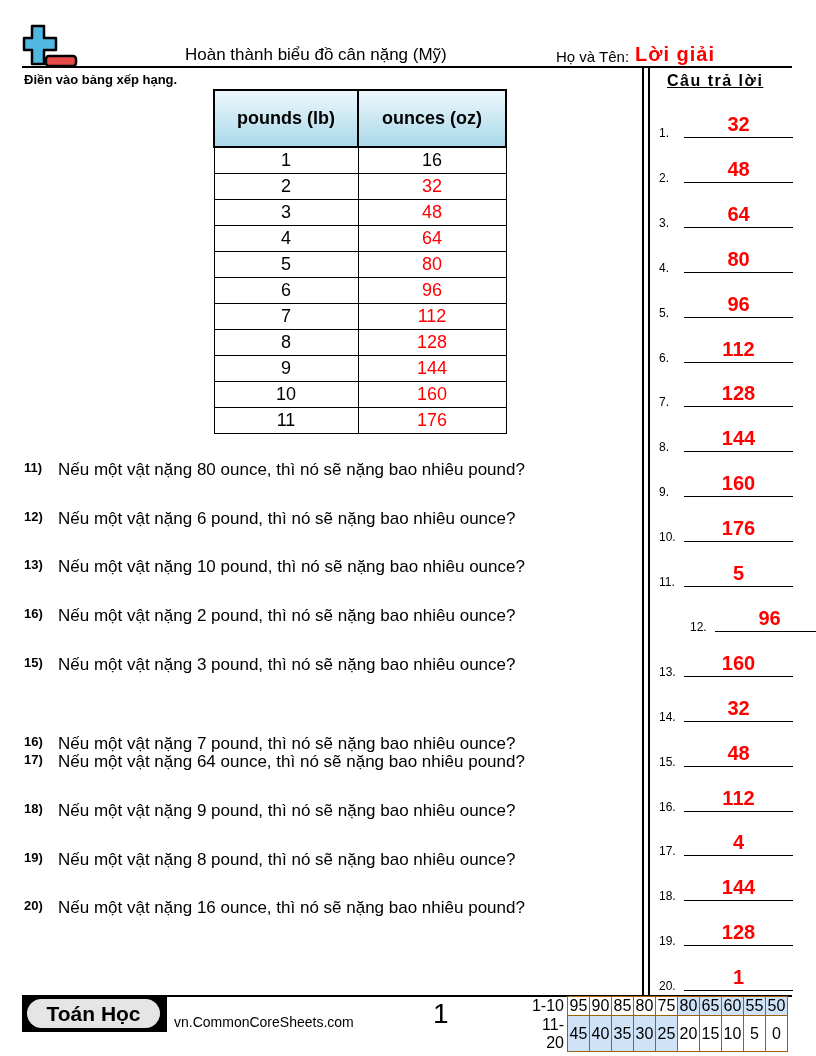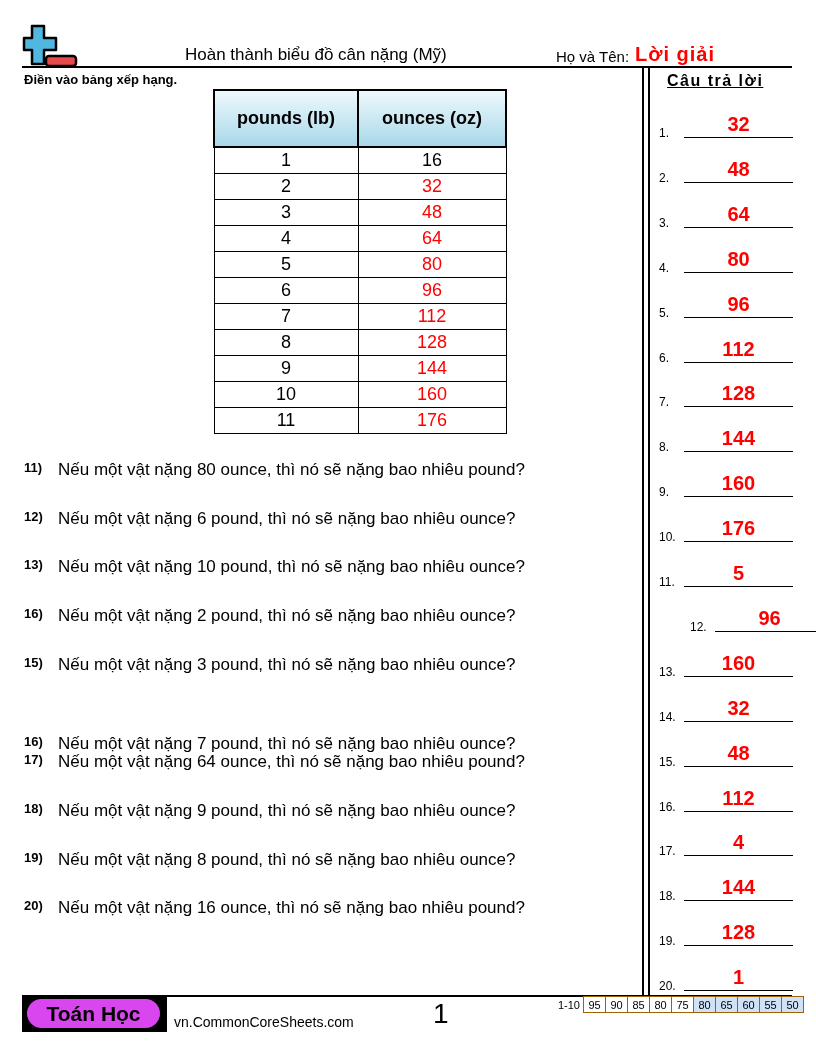--- a/index.html
+++ b/index.html
@@ -25,24 +25,24 @@
     .q { position: absolute; left: 24px; font-size: 17px; }
     .q .num { font-size: 13px; font-weight: bold; display: inline-block; width: 34px; vertical-align: 3px; }
 
     .ans { position: absolute; left: 659px; width: 134px; height: 30px; }
     .ans .n { position: absolute; left: 0; bottom: 0; font-size: 12px; }
     .ans .line { position: absolute; left: 25px; right: 0; bottom: 2px; height: 1px; background: #000; }
     .ans .v { position: absolute; left: 25px; right: 0; bottom: 4px; text-align: center; color: #f00; font-weight: bold; font-size: 20px; }
 
     .hr-bottom { left: 22px; top: 995px; width: 770px; height: 2px; background: #000; }
     .footer-badge { left: 22px; top: 996px; width: 145px; height: 36px; background: #000; }
-    .footer-pill { left: 27px; top: 999px; width: 133px; height: 29px; background: #d946ef; border-radius: 15px; text-align: center; font-weight: bold; font-size: 21px; line-height: 29px; }
+    .footer-pill { left: 27px; top: 999px; width: 133px; height: 29px; background: #e5e5e5; border-radius: 15px; text-align: center; font-weight: bold; font-size: 21px; line-height: 29px; }
     .site { left: 174px; top: 1014px; font-size: 14px; }
     .page-num { left: 433px; top: 998px; font-size: 28px; }
-    table.score { position: absolute; left: 530px; top: 996px; border-collapse: collapse; font-size: 11px; margin-left: 16px; }
+    table.score { position: absolute; left: 530px; top: 996px; border-collapse: collapse; font-size: 16px; }
     table.score td { border: 1px solid #a16207; width: 21px; height: 15px; text-align: center; padding: 0; }
     table.score td.lbl { border: none; text-align: right; width: 34px; padding-right: 3px; }
     table.score td.blue { background: #cfe2f8; }
   </style>
 </head>
 <body>
 
 <svg class="abs logo" viewBox="0 0 58 44">
   <path d="M10 2 h12 v12 h12 v12 h-12 v14 h-12 v-14 h-8 v-12 h8 z" fill="#4fb7e0" stroke="#000" stroke-width="2.5" stroke-linejoin="round"></path>
   <rect x="24" y="32" width="30" height="10" rx="3" fill="#e84a4a" stroke="#000" stroke-width="2.5"></rect>
@@ -241,14 +241,27 @@
         <td>90</td>
         <td>85</td>
         <td>80</td>
         <td>75</td>
         <td class="blue">80</td>
         <td class="blue">65</td>
         <td class="blue">60</td>
         <td class="blue">55</td>
         <td class="blue">50</td>
       </tr>
+      <tr>
+        <td class="lbl">11-20</td>
+        <td class="blue">45</td>
+        <td class="blue">40</td>
+        <td class="blue">35</td>
+        <td class="blue">30</td>
+        <td class="blue">25</td>
+        <td>20</td>
+        <td>15</td>
+        <td>10</td>
+        <td>5</td>
+        <td>0</td>
+      </tr>
     </tbody>
   </table>
 
 </body></html>

